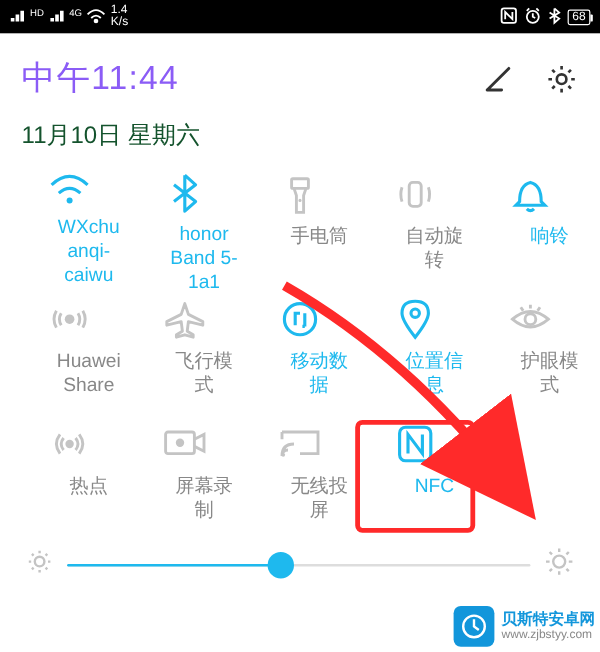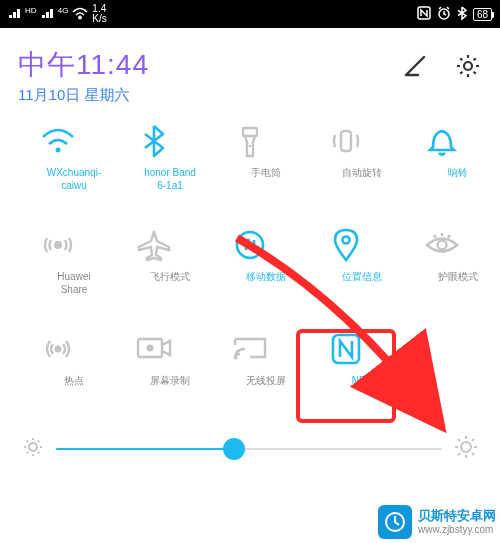--- a/index.html
+++ b/index.html
@@ -6,26 +6,26 @@
   body{width:500px;height:543px;background:#ffffff;overflow:hidden;position:relative;}
   .status-bar{height:28px;background:#000;color:#fff;display:flex;align-items:center;padding:0 8px;font-size:11px;gap:6px;}
   .sb-left{display:flex;align-items:center;gap:4px;}
   .sb-right{margin-left:auto;display:flex;align-items:center;gap:6px;}
   .sb-speed{font-size:10px;line-height:1;}
   .sb-batt{border:1px solid #fff;border-radius:2px;padding:0 3px;font-size:10px;position:relative;}
   .sb-batt::after{content:"";position:absolute;right:-3px;top:3px;width:2px;height:6px;background:#fff;border-radius:0 1px 1px 0;}
   .panel{background:#fff;padding:14px 10px 0 10px;border-radius:0 0 4px 4px;position:relative;}
   .header{display:flex;align-items:flex-start;padding:4px 8px 18px 8px;}
   .time{font-size:28px;font-weight:400;color:#8b5cf6;letter-spacing:1px;}
-  .date{font-size:15px;color:#3b82f6;margin-top:2px;}
+  .date{font-size:20px;color:#14532d;margin-top:15px;}
   .hdr-icons{margin-left:auto;display:flex;gap:26px;align-items:center;padding-top:6px;}
   .grid{display:grid;grid-template-columns:repeat(5,1fr);row-gap:14px;}
   .tile{display:flex;flex-direction:column;align-items:center;justify-content:flex-start;text-align:center;height:90px;}
   .tile-ico{width:36px;height:36px;display:flex;align-items:center;justify-content:center;margin-bottom:8px;}
-  .tile-label{font-size:10px;line-height:1.25;color:#888;word-break:break-word;padding:0 2px;margin-left:32px;}
+  .tile-label{font-size:16px;line-height:1.25;color:#888;word-break:break-word;padding:0 2px;margin-left:32px;}
   .active .tile-label{color:#1eb9ee;}
   .active svg, .active .ico-stroke{stroke:#1eb9ee;}
   .active .ico-fill{fill:#1eb9ee;}
   .inactive svg, .inactive .ico-stroke{stroke:#c4c4c4;}
   .inactive .ico-fill{fill:#c4c4c4;}
   .highlight{outline:4px solid #ff2a2a;outline-offset:-2px;border-radius:4px;}
   .slider-row{display:flex;align-items:center;padding:10px 12px 0 12px;gap:12px;margin-top:4px;}
   .slider{flex:1;height:2px;background:#ddd;position:relative;border-radius:2px;}
   .slider-fill{position:absolute;left:0;top:0;height:100%;width:46%;background:#1eb9ee;border-radius:2px;}
   .slider-thumb{position:absolute;top:50%;left:46%;transform:translate(-50%,-50%);width:22px;height:22px;border-radius:50%;background:#1eb9ee;}
@@ -117,21 +117,21 @@
       </div>
       <div class="tile-label">WXchuanqi-caiwu</div>
     </div>
 
     <div class="tile active">
       <div class="tile-ico">
         <svg width="22" height="34" fill="none" stroke-width="2.6" class="ico-stroke" stroke-linejoin="round">
             <path d="M11 2 L11 32 L20 24 L2 10 M11 2 L20 10 L2 24"></path>
           </svg>
       </div>
-      <div class="tile-label">honor Band 6-1a1</div>
+      <div class="tile-label">honor Band 5-1a1</div>
     </div>
 
     <div class="tile inactive">
       <div class="tile-ico">
         <svg width="22" height="34" fill="none" stroke-width="2.4" class="ico-stroke">
             <rect x="4" y="4" width="14" height="8" rx="1"></rect>
             <path d="M6 12 L8 18 L8 32 L14 32 L14 18 L16 12"></path>
             <circle cx="11" cy="22" r="1.3" class="ico-fill" stroke="none"></circle>
           </svg>
       </div>

